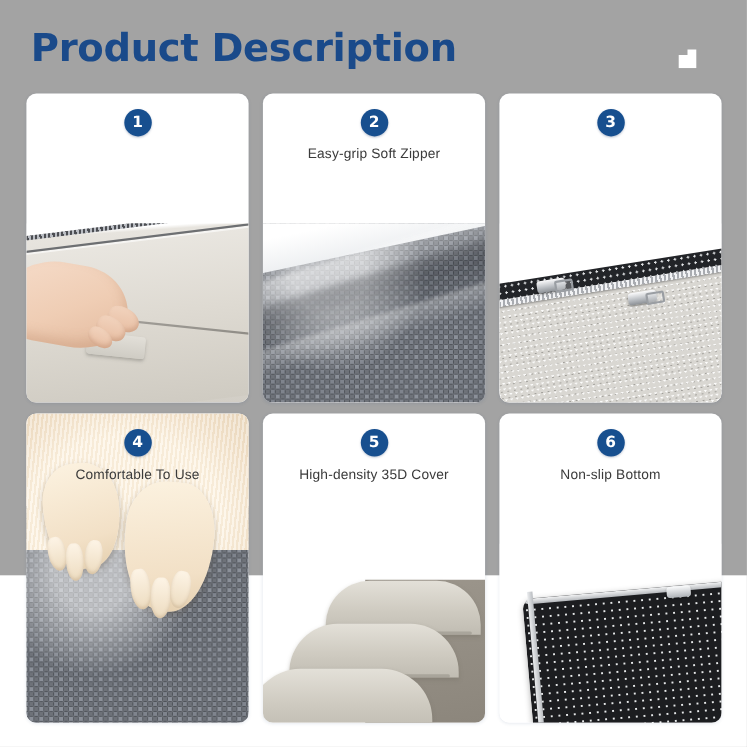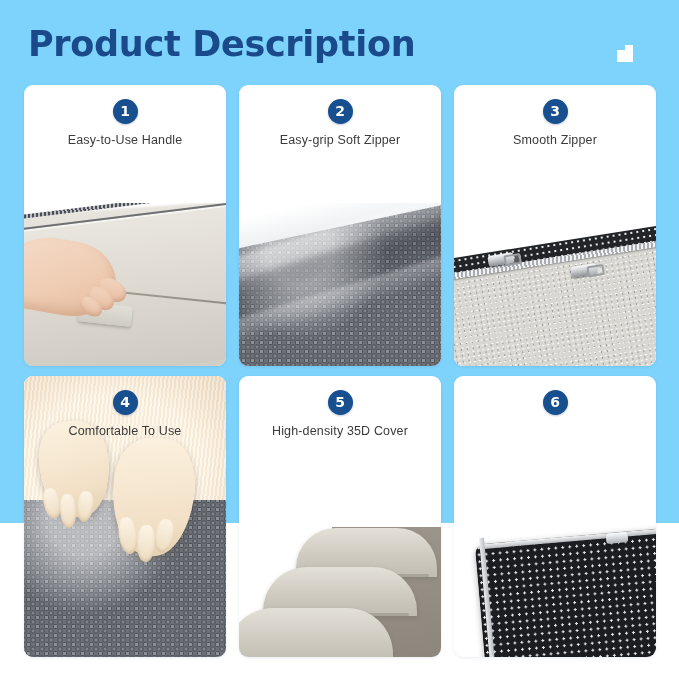--- a/index.html
+++ b/index.html
@@ -10,21 +10,21 @@
   body {
     width: 679px;
     height: 679px;
     overflow: hidden;
     font-family: "Liberation Sans", sans-serif;
   }
   .page {
     position: relative;
     width: 679px;
     height: 523px;
-    background: #7dd3fc;
+    background: #a3a3a3;
     box-sizing: border-box;
   }
 
   
   .header {
     position: absolute;
     left: 0; top: 0;
     width: 679px;
     height: 80px;
   }
@@ -436,21 +436,20 @@
           <div class="seam"></div>
           <div class="flap"></div>
           <div class="hand"></div>
           <div class="finger f1"></div>
           <div class="finger f2"></div>
           <div class="finger f3"></div>
         </div>
       </div>
       <div class="card-head">
         <div class="badge">1</div>
-        <div class="card-label">Easy-to-Use Handle</div>
       </div>
     </div>
 
     <div class="card">
       <div class="card-media lower">
         <div class="ph-chenille">
           <div class="topwhite"></div>
           <div class="shade"></div>
           <div class="band b1"></div>
           <div class="band b2"></div>
@@ -467,21 +466,20 @@
         <div class="ph-zipper">
           <div class="fabric"></div>
           <div class="dotband"></div>
           <div class="zipline"></div>
           <div class="pull p1"></div>
           <div class="pull p2"></div>
         </div>
       </div>
       <div class="card-head">
         <div class="badge">3</div>
-        <div class="card-label">Smooth Zipper</div>
       </div>
     </div>
 
     <div class="card">
       <div class="card-media">
         <div class="ph-chenille" style="top:30%;"></div>
         <div class="ph-paws" style="position:absolute;inset:0;">
           <div class="fur"></div>
           <div class="paw pawA"></div>
           <div class="paw pawB"></div>
@@ -520,17 +518,18 @@
       <div class="card-media lower">
         <div class="ph-bottom">
           <div class="panel"></div>
           <div class="edge"></div>
           <div class="sidetape"></div>
           <div class="zipgrab"></div>
         </div>
       </div>
       <div class="card-head">
         <div class="badge">6</div>
+        <div class="card-label">Non-slip Bottom</div>
       </div>
     </div>
 
   </div>
 </div>
 
 </body></html>

